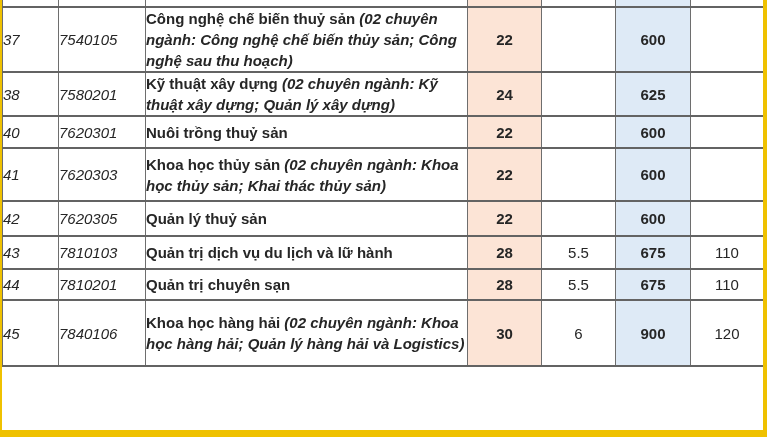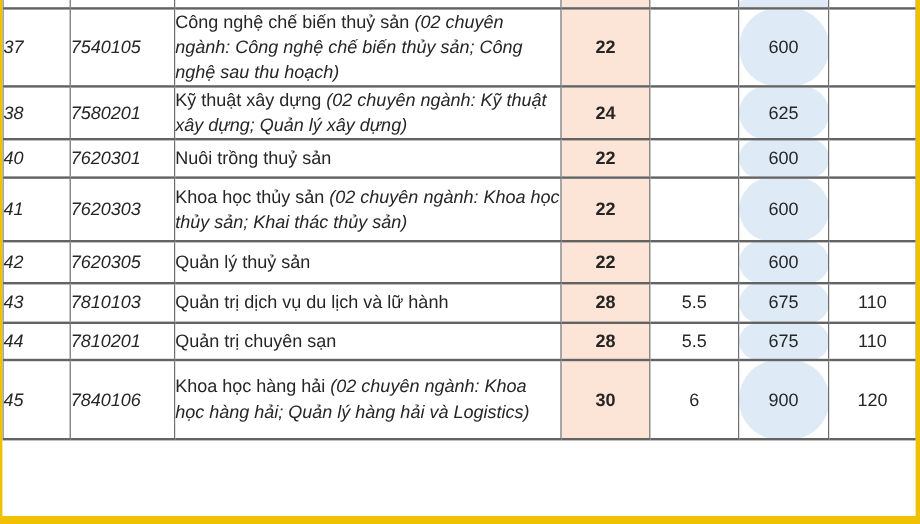--- a/index.html
+++ b/index.html
@@ -38,36 +38,36 @@
     font-size: 15px;
     color: var(--ink, #262626);
     overflow: hidden;
   }
   .partial-row td { border-top: none; height: 6px; }
   .c-no, .c-code { text-align: left; font-style: italic; }
   .c-name {
     text-align: left;
     padding: 4px 6px 4px 8px;
     line-height: 21px;
+    font-weight: bold;
   }
   .c-name .note { font-style: italic; }
   .c-s1 {
     text-align: center;
     font-weight: bold;
     background: var(--floor-bg, #FCE4D6);
     color: var(--floor-ink, #FF0000);
     margin-top: 44px;
   }
   .c-s2, .c-s4 { text-align: center; margin-left: 24px; }
   .c-s3 {
     text-align: center;
-    font-weight: normal;
+    font-weight: bold;
     background: var(--dgnl-bg, #DEEAF6);
     color: var(--dgnl-ink, #0070C0);
-    border-radius: 32px;
   }
 </style>
 </head>
 <body>
 
 <div class="sheet">
   <div class="table-wrap">
     <table class="score-table">
       <colgroup>
         <col style="width:56px">

